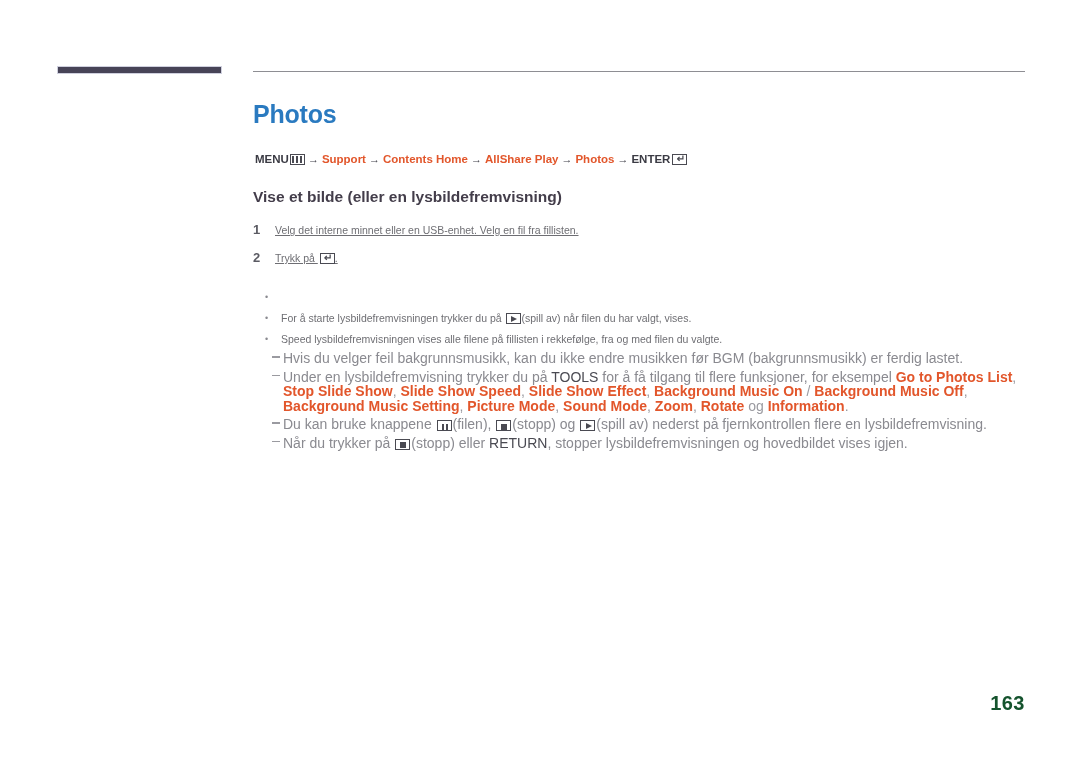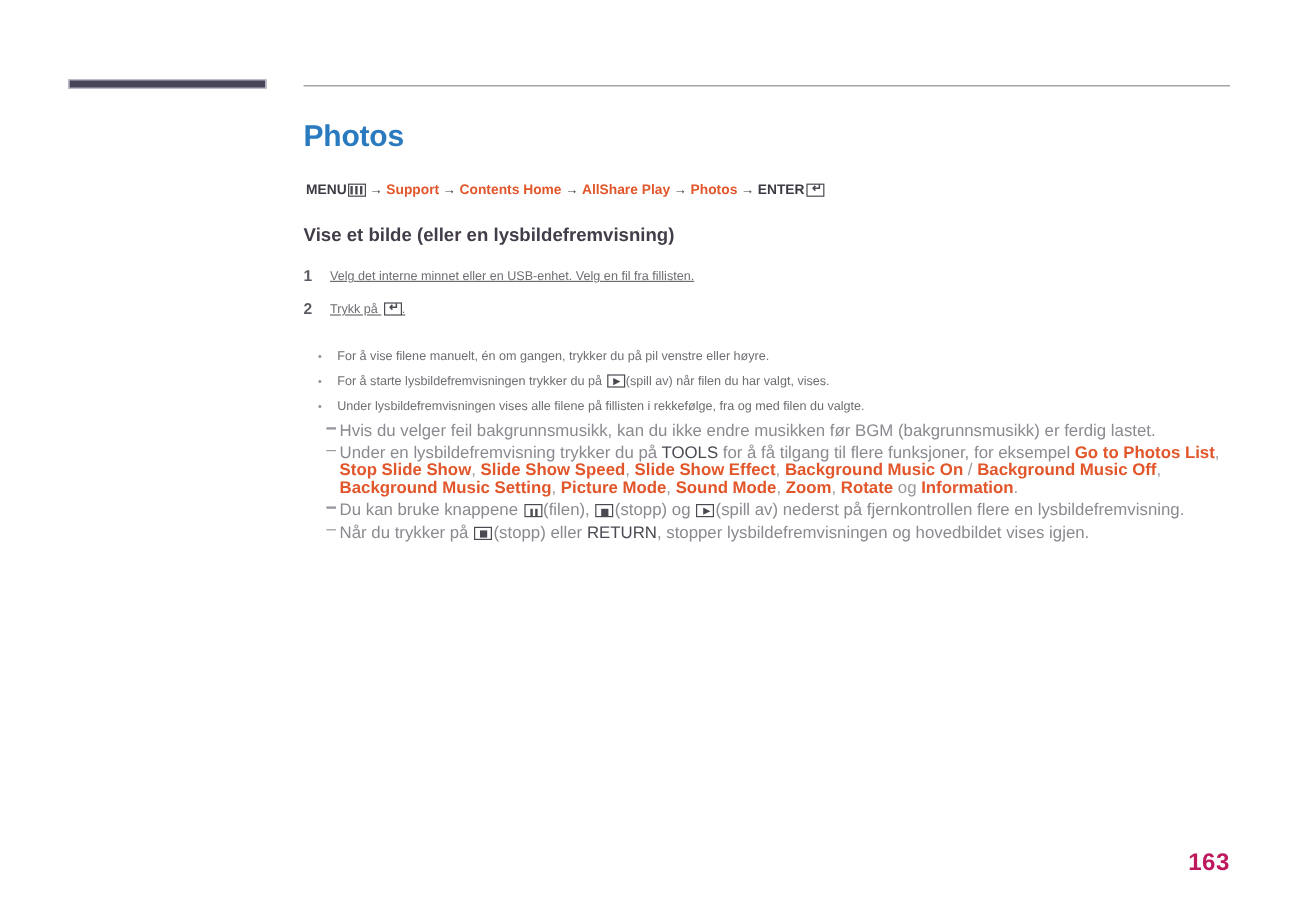--- a/index.html
+++ b/index.html
@@ -231,26 +231,26 @@
     line-height: 14.5px;
     width: 740px;
   }
   .note-text b { color: #4a4a52; font-weight: normal; }
   .note-text .hl { color: #e2562b; font-weight: bold; }
   .note-text .sep { color: #9a9aa0; font-weight: normal; }
 
   .page-number {
     position: absolute;
     left: 0;
-    top: 708px;
+    top: 692px;
     width: 1025px;
     text-align: right;
     font-size: 20px;
     font-weight: bold;
-    color: #be185d;
+    color: #14532d;
     letter-spacing: 0.5px;
   }
 </style>
 </head>
 <body>
 
 <div class="page">
 
   <div class="hdr-bar"></div>
   <div class="hdr-rule"></div>
@@ -270,29 +270,28 @@
     </div>
     <div class="step">
       <div class="step-num">2</div>
       <div class="step-text"><span>Trykk på </span><span class="keyicon key-enter"><span>↵</span></span><span>.</span></div>
     </div>
   </div>
 
   <div class="bullets">
     <div class="bullet">
       <div class="bullet-dot">•</div>
-      <div class="bullet-text">For å vise filene manuelt, én om gangen, trykker du på pil venstre eller høyre.</div>
     </div>
     <div class="bullet">
       <div class="bullet-dot">•</div>
       <div class="bullet-text"><span>For å starte lysbildefremvisningen trykker du på </span><span class="keyicon key-play"><em></em></span><span>(spill av) når filen du har valgt, vises.</span></div>
     </div>
     <div class="bullet">
       <div class="bullet-dot">•</div>
-      <div class="bullet-text">Under lysbildefremvisningen vises alle filene på fillisten i rekkefølge, fra og med filen du valgte.</div>
+      <div class="bullet-text">Speed lysbildefremvisningen vises alle filene på fillisten i rekkefølge, fra og med filen du valgte.</div>
     </div>
   </div>
 
   <div class="notes">
 
     <div class="note">
       <div class="note-dash"></div>
       <div class="note-text">Hvis du velger feil bakgrunnsmusikk, kan du ikke endre musikken før BGM (bakgrunnsmusikk) er ferdig lastet.</div>
     </div>
 

